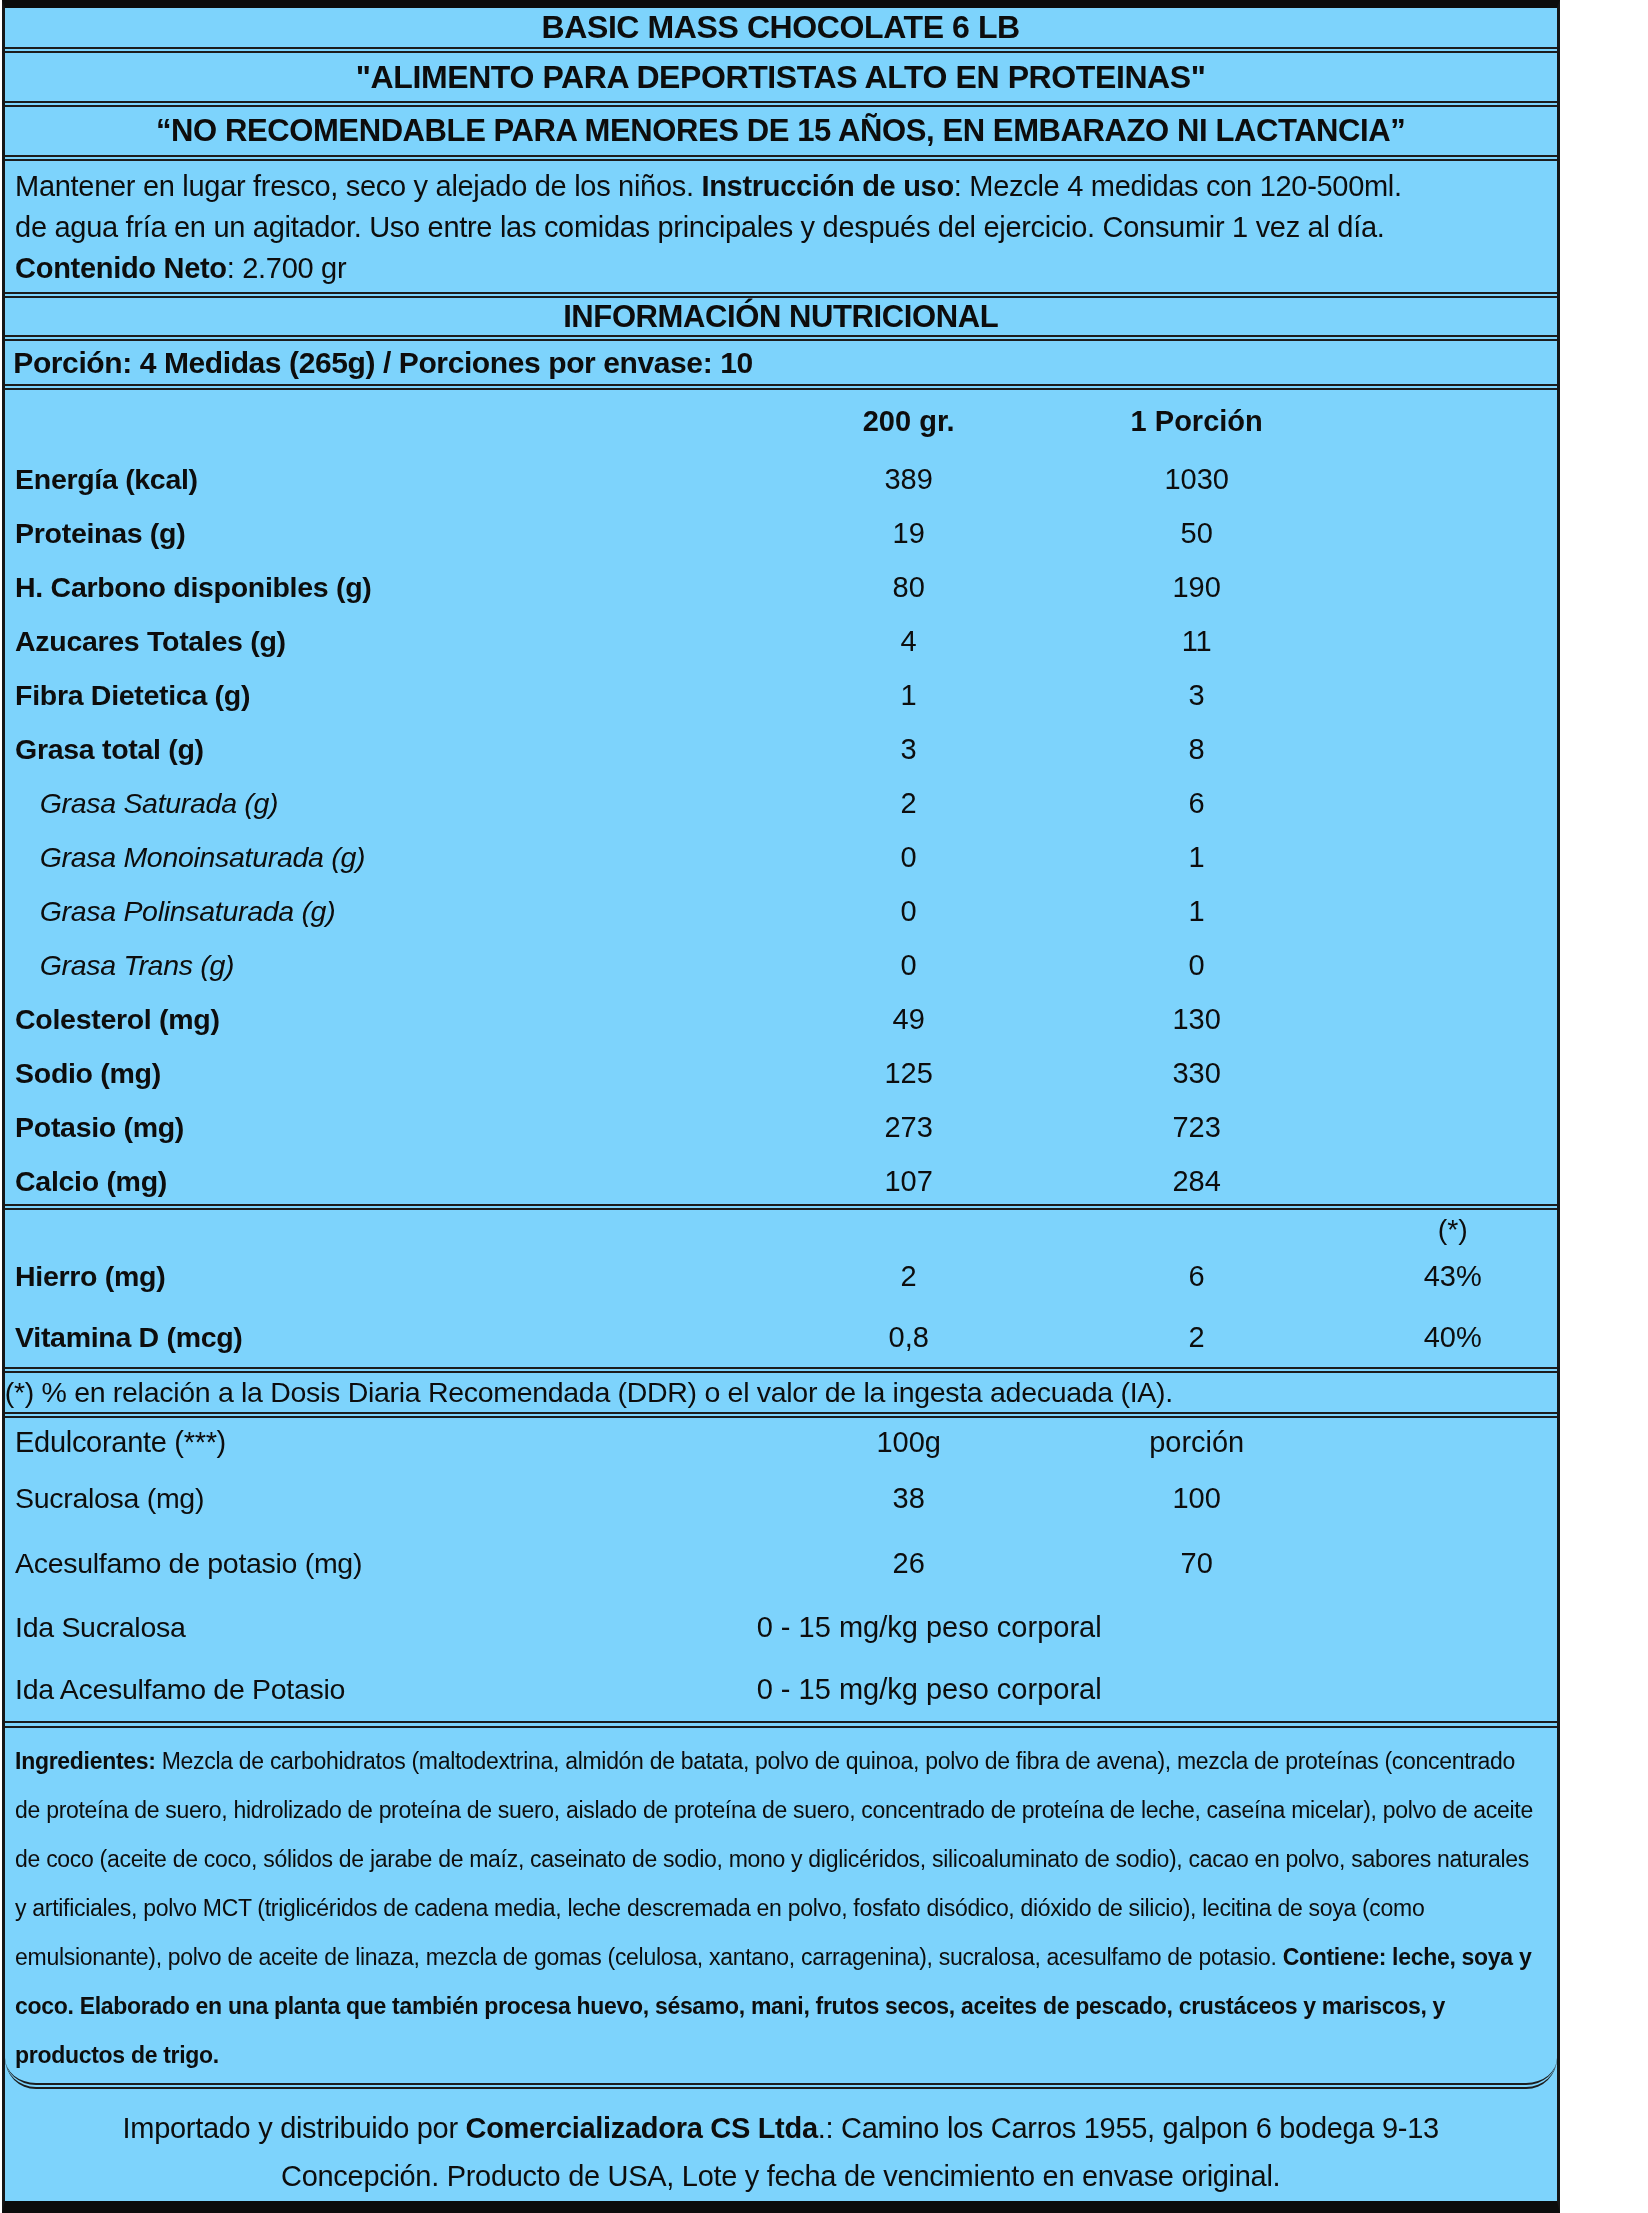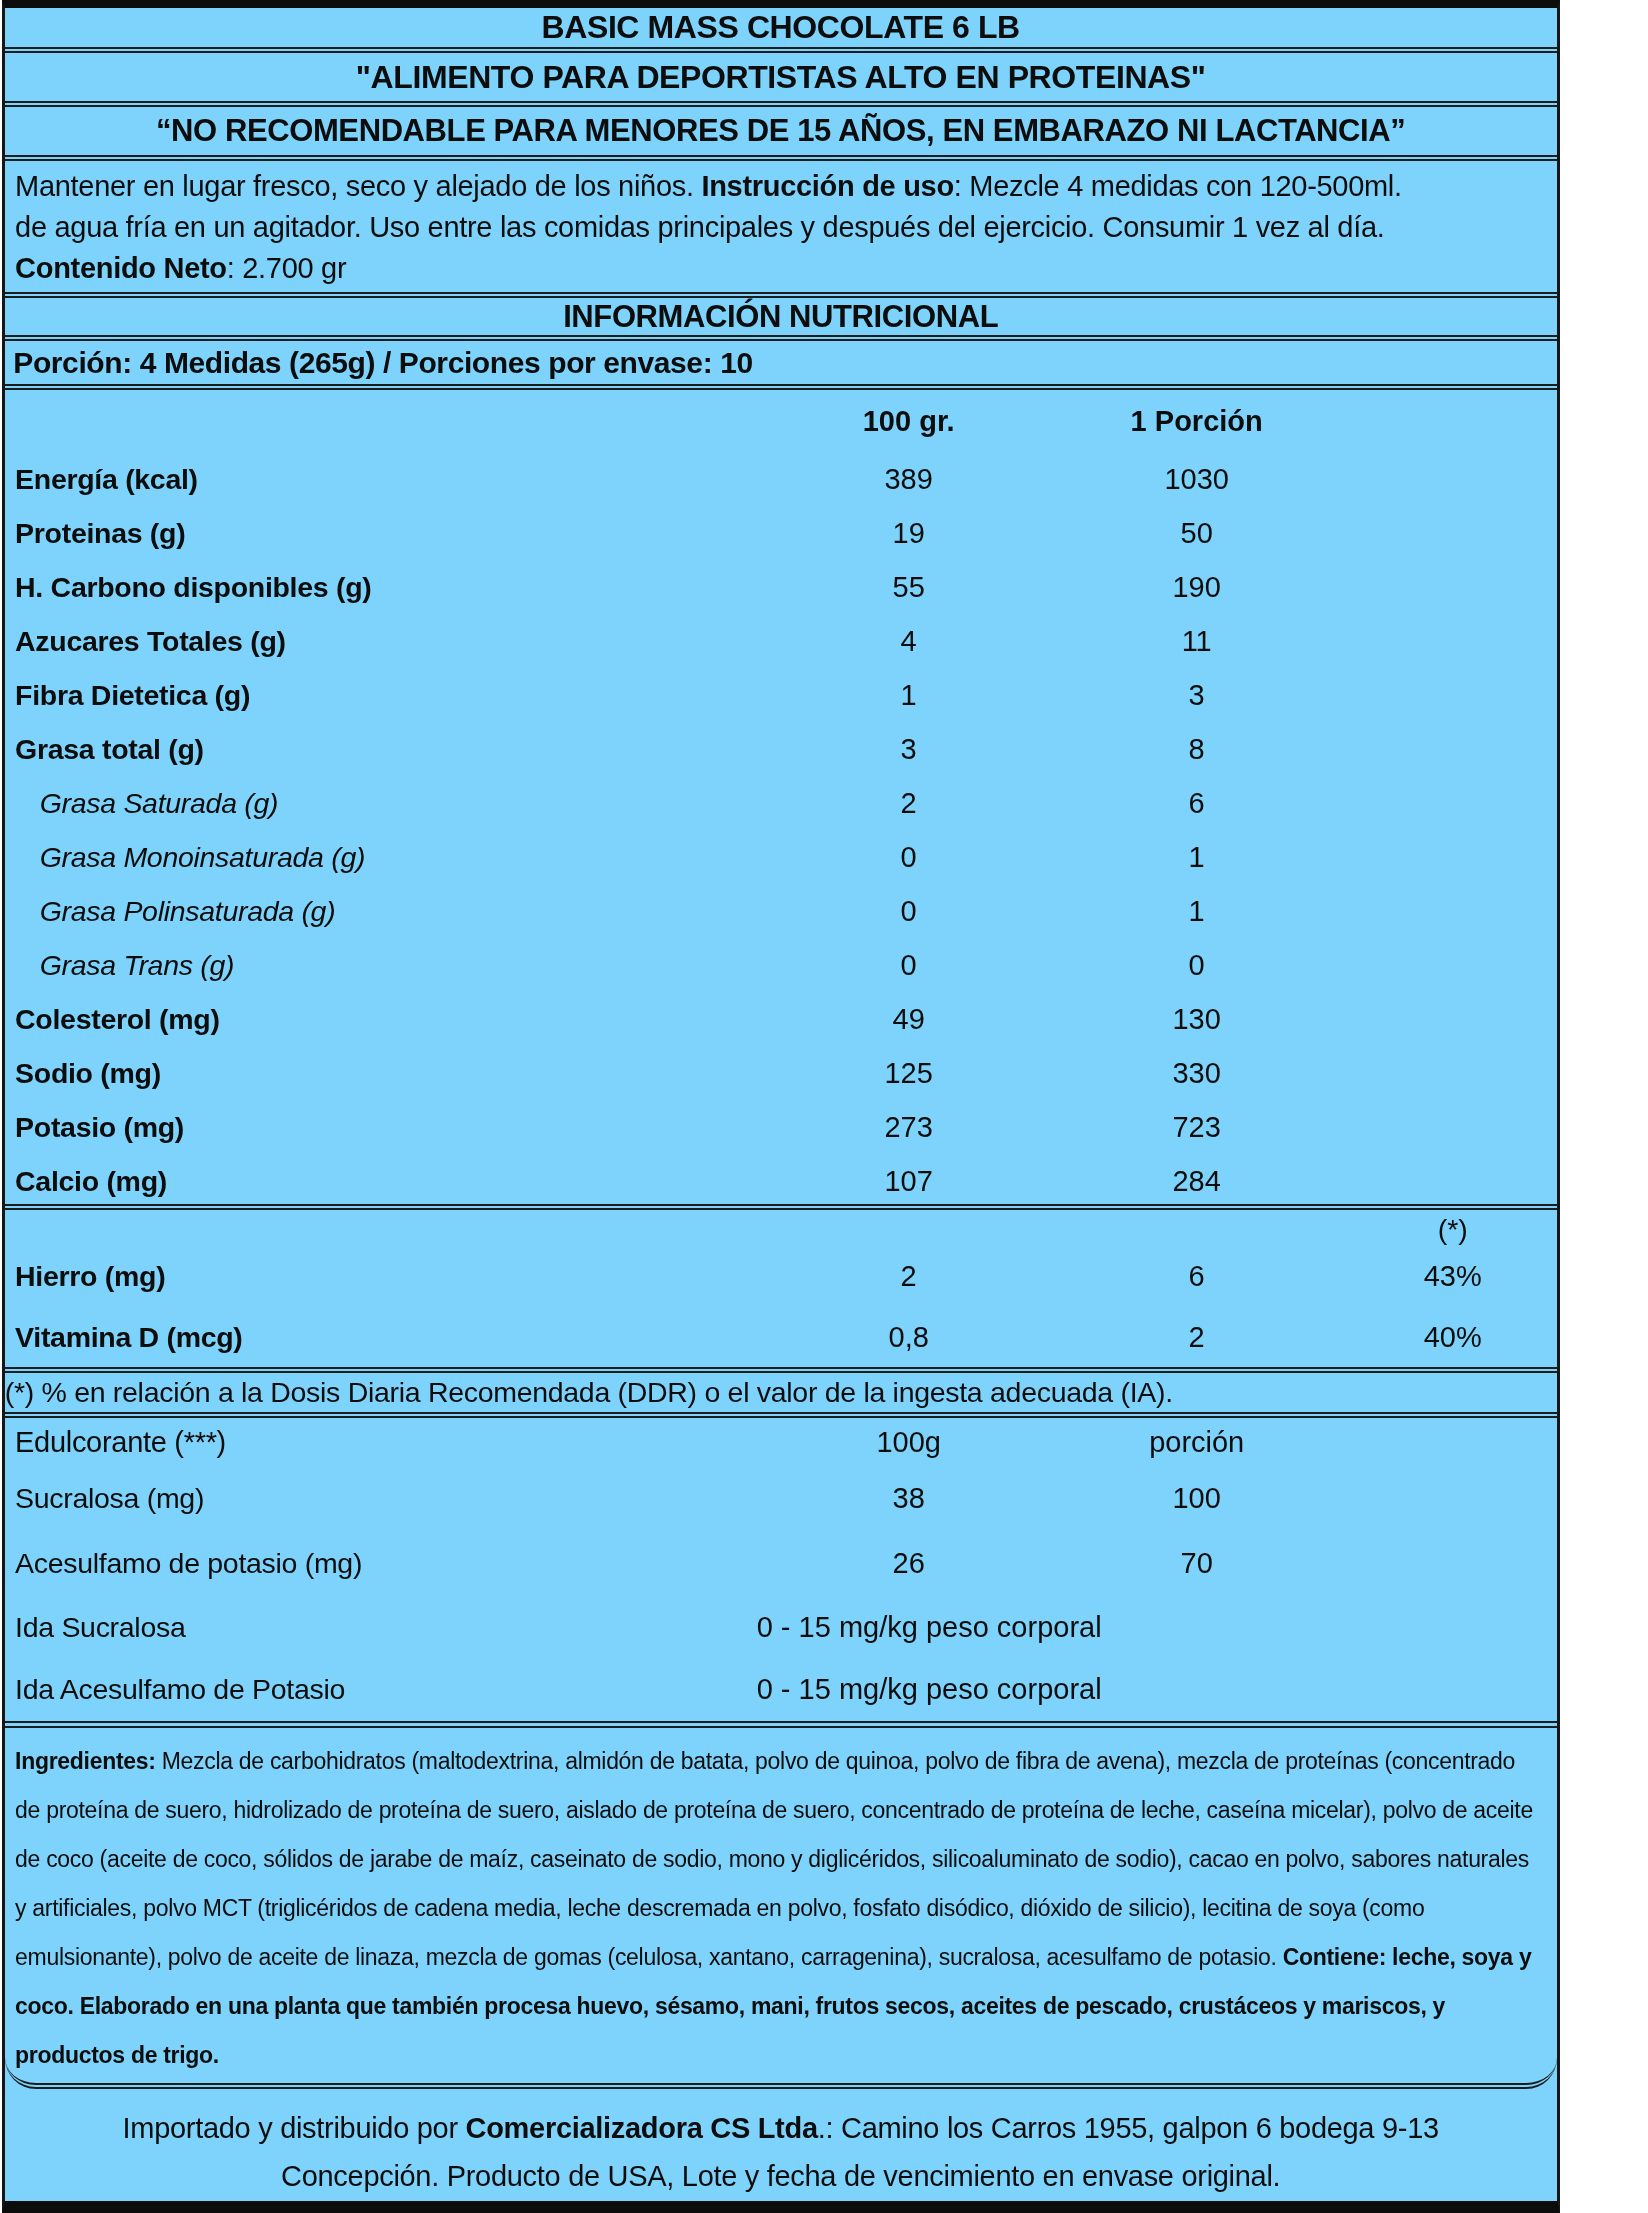--- a/index.html
+++ b/index.html
@@ -75,37 +75,37 @@
     <span>INFORMACIÓN NUTRICIONAL</span>
   </div>
 
   <div class="sec" id="serving">
     <span>Porción: 4 Medidas (265g) / Porciones por envase: 10</span>
   </div>
 
   <div class="sec" id="main-table">
     <div class="ntr hdr">
       <span class="lbl"></span>
-      <span class="c2">100 gr.</span>
+      <span class="c2">200 gr.</span>
       <span class="c4">1 Porción</span>
     </div>
     <div id="nutrition-rows">
         <div class="ntr row">
           <span class="lbl b">Energía (kcal)</span>
           <span class="c2">389</span>
           <span class="c4">1030</span>
         </div>
         <div class="ntr row">
           <span class="lbl b">Proteinas (g)</span>
           <span class="c2">19</span>
           <span class="c4">50</span>
         </div>
         <div class="ntr row">
           <span class="lbl b">H. Carbono disponibles (g)</span>
-          <span class="c2">55</span>
+          <span class="c2">80</span>
           <span class="c4">190</span>
         </div>
         <div class="ntr row">
           <span class="lbl b">Azucares Totales (g)</span>
           <span class="c2">4</span>
           <span class="c4">11</span>
         </div>
         <div class="ntr row">
           <span class="lbl b">Fibra Dietetica (g)</span>
           <span class="c2">1</span>

